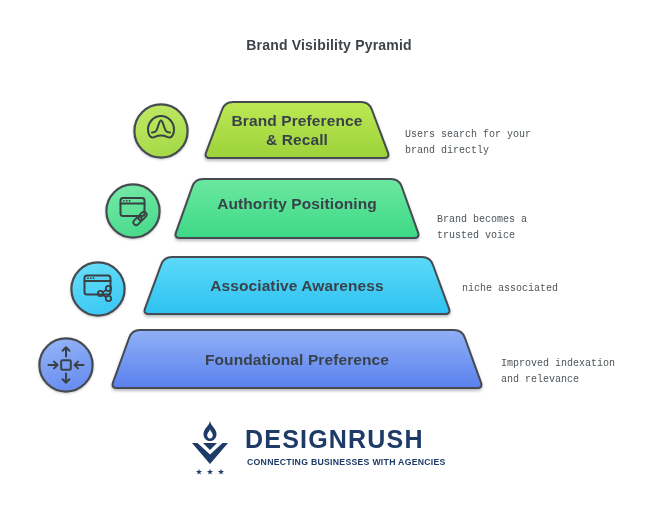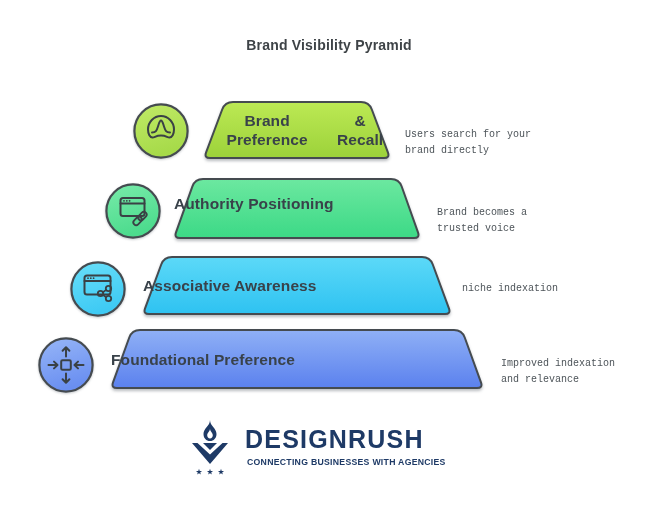--- a/index.html
+++ b/index.html
@@ -15,22 +15,22 @@
     text-align:center;margin:0;
     font-size:14px;font-weight:bold;color:var(--title-color,#3e4347);
     letter-spacing:.2px;
   }
   .trap-svg{position:absolute;overflow:visible;}
   .trap-path{
     stroke:var(--border-color,#454b50);stroke-width:2;
     filter:drop-shadow(0 2px 1.5px rgba(70,80,90,.38));
   }
   .level-label{
-    position:absolute;display:flex;flex-direction:row;
-    align-items:center;justify-content:flex-start;text-align:center;
+    position:absolute;display:flex;flex-direction:column;
+    align-items:center;justify-content:center;text-align:center;
     font-weight:bold;font-size:15.5px;line-height:19px;
     color:var(--label-color,#39424a);letter-spacing:.1px;
   }
   .label-line{display:block;}
   .label-line:empty{display:none;}
   .caption{
     position:absolute;font-size:10px;line-height:15.5px;
     color:var(--caption-color,#4d5459);
     font-family:Liberation Mono, monospace;
   }
@@ -102,21 +102,21 @@
         <stop offset="0" stop-color="#6ce8a0"></stop>
         <stop offset="1" stop-color="#3cd986"></stop>
       </linearGradient>
     </defs>
     <path class="trap-path" fill="url(#grad-shape-2)" d="M 29,0 H 217 Q 225,0 227.68,7.54 L 243.99,53.35 Q 246,59 240,59 H 6 Q 0,59 2.01,53.35 L 18.32,7.54 Q 21,0 29,0 Z"></path>
   </svg>
   <div class="level-label" style="left:174px;top:179px;width:246px;height:49px;">
     <span class="label-line">Authority Positioning</span>
 
   </div>
-  <div class="caption" style="left:437px;top:205px;">
+  <div class="caption" style="left:437px;top:212px;">
     <div>Brand becomes a</div>
     <div>trusted voice</div>
   </div>
   <svg class="badge" style="left:105px;top:183px;" viewBox="0 0 56 56">
     <defs>
       <linearGradient id="grad-badge-2" x1="0" y1="0" x2="0.3" y2="1">
         <stop offset="0" stop-color="#79ebaa"></stop>
         <stop offset="1" stop-color="#4cdb8d"></stop>
       </linearGradient>
     </defs>
@@ -141,21 +141,21 @@
         <stop offset="1" stop-color="#2ec2f1"></stop>
       </linearGradient>
     </defs>
     <path class="trap-path" fill="url(#grad-shape-3)" d="M 29,0 H 279 Q 287,0 289.77,7.51 L 305.92,51.37 Q 308,57 302,57 H 6 Q 0,57 2.08,51.37 L 18.23,7.51 Q 21,0 29,0 Z"></path>
   </svg>
   <div class="level-label" style="left:143px;top:257px;width:308px;height:57px;">
     <span class="label-line">Associative Awareness</span>
 
   </div>
   <div class="caption" style="left:462px;top:281px;">
-    <div>niche indexation</div>
+    <div>niche associated</div>
   </div>
   <svg class="badge" style="left:70px;top:261px;" viewBox="0 0 56 56">
     <defs>
       <linearGradient id="grad-badge-3" x1="0" y1="0" x2="0.3" y2="1">
         <stop offset="0" stop-color="#69dff9"></stop>
         <stop offset="1" stop-color="#3ecaf4"></stop>
       </linearGradient>
     </defs>
     <circle class="bg" cx="28" cy="28" r="26.6" fill="url(#grad-badge-3)"></circle>
     <g>

